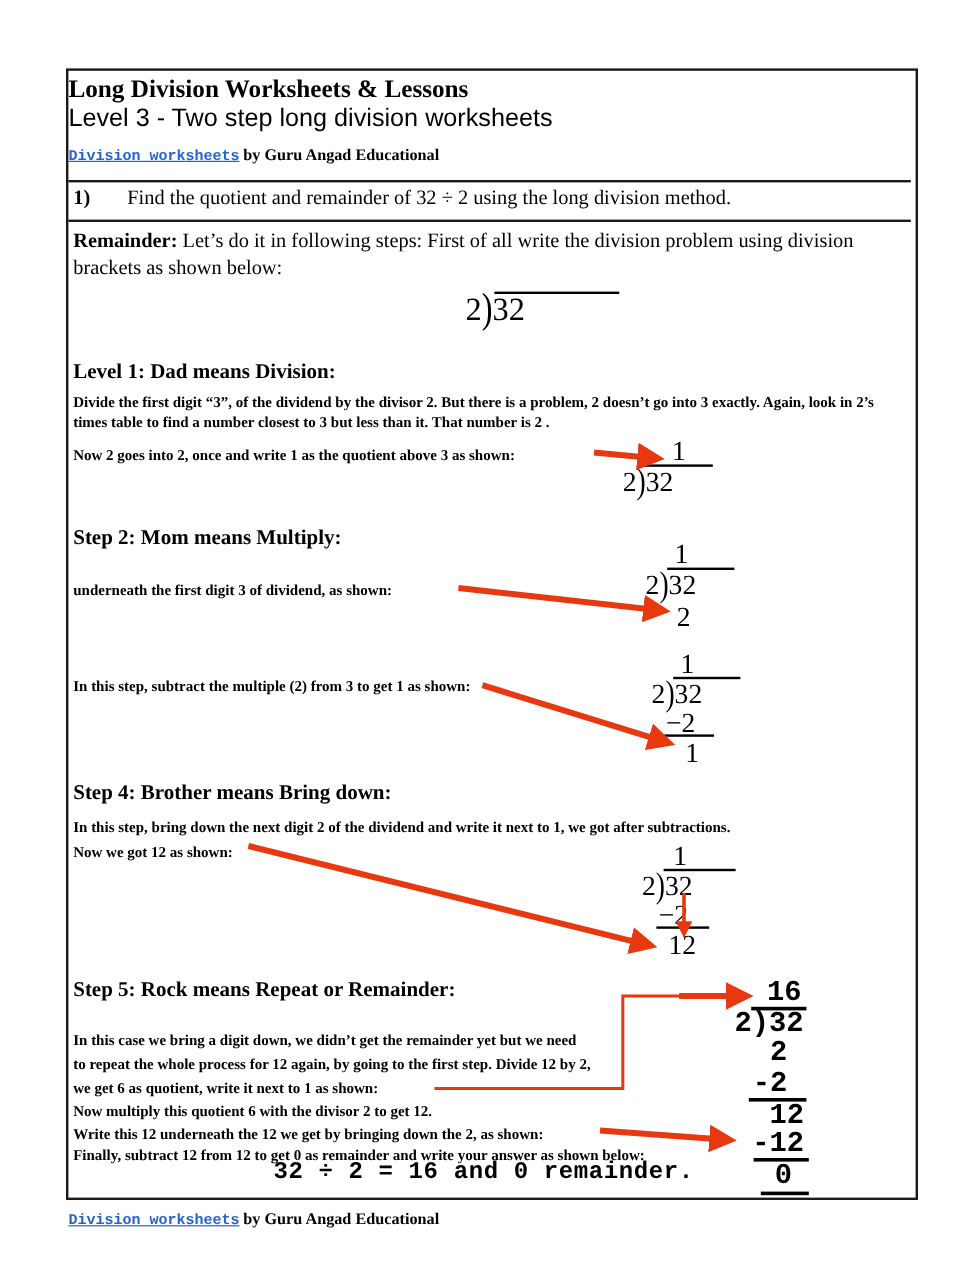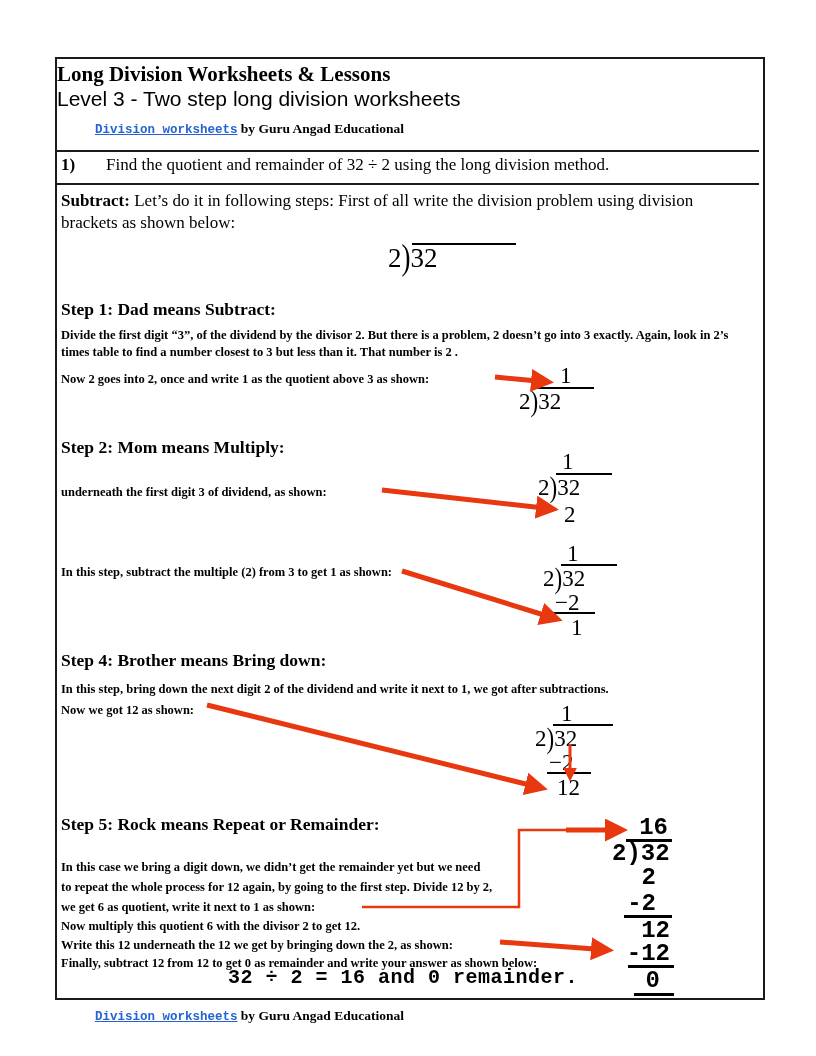--- a/index.html
+++ b/index.html
@@ -4,21 +4,21 @@
 <style>
   html,body{margin:0;padding:0;background:#ffffff;}
   .page{position:relative;width:816px;height:1056px;background:#fff;overflow:hidden;
         font-family:"Liberation Serif",serif;color:#000;}
   .sheet{position:absolute;left:55px;top:57px;width:706px;height:939px;border:2px solid #1a1a1a;}
   .hr{position:absolute;left:57px;width:702px;height:2px;background:#1a1a1a;}
   .abs{position:absolute;}
   .center{left:57px;width:702px;}
   .title{font-weight:bold;font-size:21px;font-family:"Liberation Serif",serif;}
   .subtitle{font-size:21px;font-family:"Liberation Sans",sans-serif;}
-  .linkline{font-size:13px;padding-left:38px;}
+  .linkline{font-size:13px;}
   a.wlink{font-family:"Liberation Mono","DejaVu Sans Mono",monospace;font-weight:bold;
           font-size:12.5px;color:var(--link-blue,#2463d1);text-decoration:underline;cursor:pointer;}
   .byline{font-family:"Liberation Serif",serif;font-weight:bold;font-size:13.5px;color:#000;}
   .problem{font-size:17px;}
   .para{font-size:17px;line-height:22px;width:660px;}
   b.inl{font-weight:bold;}
   .stephead{font-weight:bold;font-size:17.5px;}
   .stepbody{font-weight:bold;font-size:12.5px;line-height:17px;width:668px;}
   .stepline{font-weight:bold;font-size:12.5px;white-space:nowrap;}
   
@@ -50,28 +50,28 @@
   <div class="abs center title" style="top:62px;">Long Division Worksheets &amp; Lessons</div>
   <div class="abs center subtitle" style="top:87px;">Level 3 -  Two step long division worksheets</div>
   <div class="abs center linkline" style="top:121px;">
     <a class="wlink">Division worksheets</a>
     <span class="byline">by Guru Angad Educational</span>
   </div>
 
   <div class="abs problem" style="left:61px;top:155px;font-weight:bold;">1)</div>
   <div class="abs problem" style="left:106px;top:155px;">Find the quotient and remainder of 32 ÷ 2 using the long division method.</div>
 
-  <div class="abs para" style="left:61px;top:190px;"><b class="inl">Subtract:</b><span> Let’s do it in following steps: First of all write the division problem using division brackets as shown below:</span></div>
+  <div class="abs para" style="left:61px;top:190px;"><b class="inl">Remainder:</b><span> Let’s do it in following steps: First of all write the division problem using division brackets as shown below:</span></div>
 
   <div class="abs sdiv intro" style="left:388px;top:240px;width:130px;height:36px;">
     <div class="bar" style="left:24px;top:3px;width:104px;"></div>
     <div class="piece" style="left:0;top:5px;"><span>2</span><span class="par">)</span><span>32</span></div>
   </div>
 
-  <div class="abs stephead" style="left:61px;top:299px;">Step 1: Dad means Subtract:</div>
+  <div class="abs stephead" style="left:61px;top:299px;">Level 1: Dad means Division:</div>
   <div class="abs stepbody" style="left:61px;top:327px;">Divide the first digit “3”, of  the dividend by the divisor 2. But there is a problem,  2 doesn’t go into 3 exactly. Again, look in 2’s times table to find a number closest to 3 but less than it. That number is 2 .</div>
   <div class="abs stepline" style="left:61px;top:372px;">Now 2 goes into 2, once and write 1 as the quotient above 3 as shown:</div>
   <div class="abs sdiv" style="left:519px;top:364px;width:80px;height:60px;">
     <div class="piece" style="left:41px;top:0;">1</div>
     <div class="bar" style="left:17px;top:23px;width:58px;"></div>
     <div class="piece" style="left:0;top:26px;"><span>2</span><span class="par">)</span><span>32</span></div>
   </div>
 
   <div class="abs stephead" style="left:61px;top:437px;">Step 2: Mom means Multiply:</div>
   <div class="abs stepline" style="left:61px;top:485px;text-align:center;">underneath the first digit 3 of dividend, as shown:</div>

